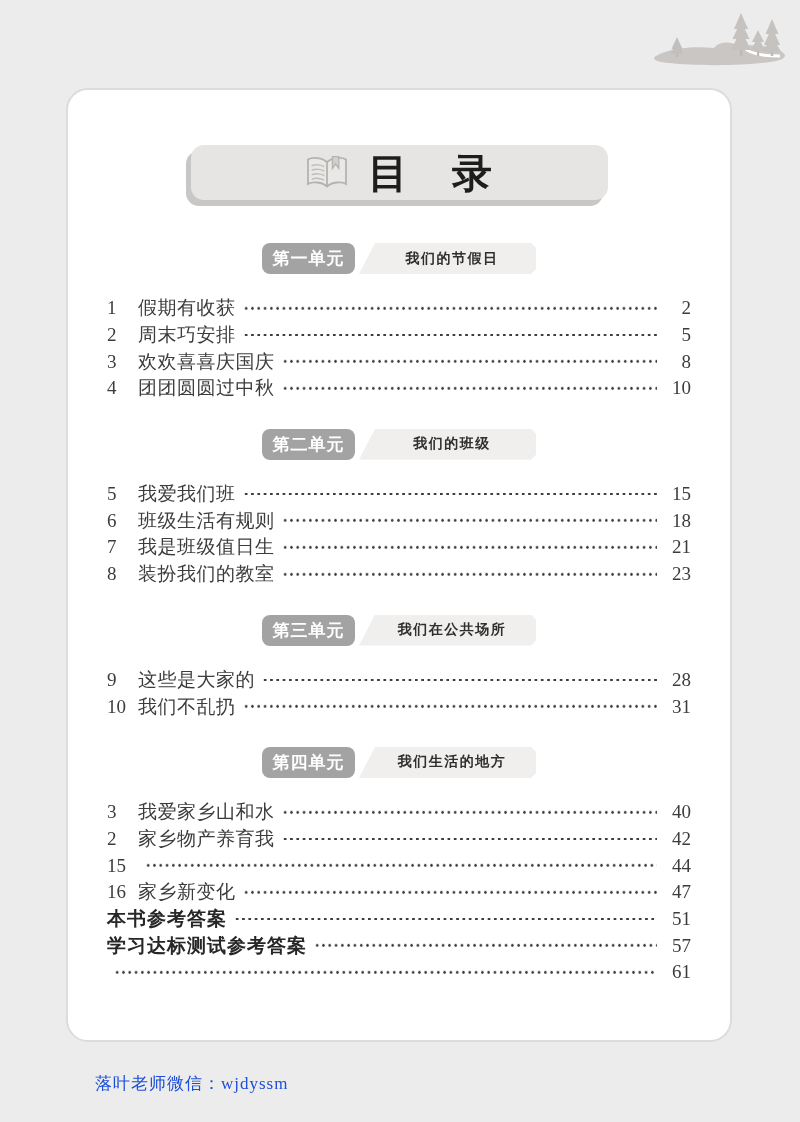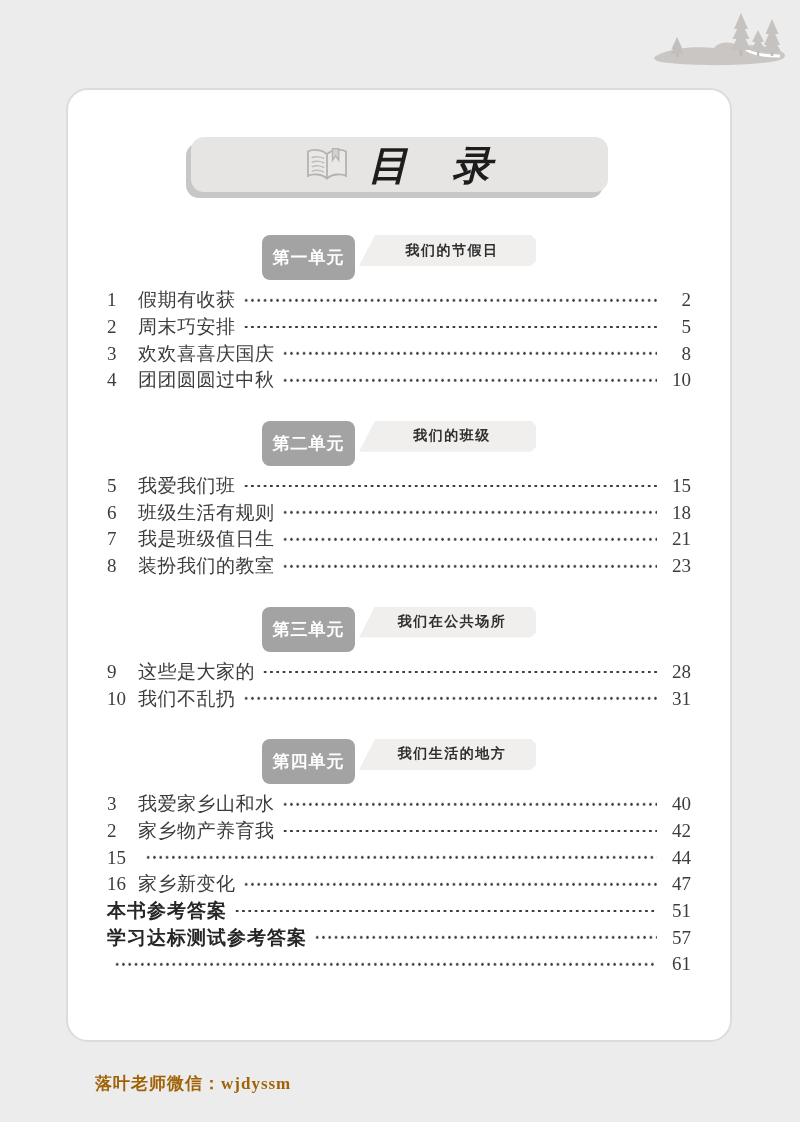--- a/index.html
+++ b/index.html
@@ -12,44 +12,44 @@
   .decoration{position:absolute;left:648px;top:4px;width:144px;height:66px;}
   
   .card{
     position:absolute;left:66px;top:88px;width:666px;height:954px;
     box-sizing:border-box;background:#ffffff;
     border:2px solid #dcdcdc;border-radius:22px;
     padding:47px 39px 0 39px;
   }
   
   .banner{
-    width:417px;height:55px;margin:0 auto;
+    width:417px;height:55px;margin:8px auto;
     background:#e6e5e3;border-radius:13px;
     box-shadow:-5px 6px 0 #c9c7c5;
-    display:flex;align-items:center;justify-content:center;font-style:italic;
+    display:flex;align-items:center;justify-content:center;
   }
   .banner .book{width:46px;height:38px;margin-right:18px;flex:none;}
   .banner .ttl{
     font-size:40px;font-weight:bold;color:#1d1d1d;
     letter-spacing:2px;line-height:1;
     font-family:"Liberation Sans", sans-serif;
   }
   
   .unit{position:relative;width:274px;height:31px;margin:27px auto 21px auto;}
   .unit.first{margin-top:43px;}
   .unit-bar{
     position:absolute;left:0;top:0;right:0;bottom:0;
     background:#f0efee;
     clip-path:polygon(113px 0, calc(100% - 5px) 0, 100% 5px, 100% calc(100% - 5px), calc(100% - 5px) 100%, 97px 100%);
     display:flex;align-items:center;justify-content:center;
     padding-left:106px;
     font-size:14px;font-weight:bold;color:#2f2f2f;letter-spacing:1.5px;
   }
   .unit-badge{
-    position:absolute;left:0;top:0;width:93px;height:45px;
+    position:absolute;left:0;top:0;width:93px;height:31px;
     background:#a3a3a3;border-radius:8px;
     display:flex;align-items:center;justify-content:center;
     color:#ffffff;font-size:17px;font-weight:bold;letter-spacing:1px;
   }
   
   .toc{width:100%;}
   .row{
     display:flex;align-items:center;height:26.7px;
     font-family:"Liberation Serif","DejaVu Serif", serif;
     font-size:19px;color:#3c3c3c;
@@ -63,21 +63,21 @@
   }
   .row .page{flex:none;min-width:26px;text-align:right;}
   .row.bold .title{
     font-family:"Liberation Sans", sans-serif;font-weight:bold;
     color:#262626;letter-spacing:1px;
   }
   
   .footer{
     position:absolute;left:95px;top:1072px;
     font-family:"Liberation Serif","DejaVu Serif", serif;
-    font-size:17px;color:#a16207;letter-spacing:1px;font-weight:bold;
+    font-size:17px;color:#1d4ed8;letter-spacing:1px;
   }
 </style>
 </head>
 <body>
 
 <div class="decoration">
   <svg viewBox="0 0 144 66" width="144" height="66">
     <path d="M8 52 C22 44 46 42 66 44 C70 38 82 36 90 42 C106 40 126 42 134 48 C141 52 135 57 122 58 C95 62 46 62 22 59 C8 58 3 55 8 52 Z" fill="#c9c6c3"></path>
     <path d="M96 43 C100 49 112 52 132 52" stroke="#ffffff" stroke-width="3" fill="none"></path>
     <rect x="28" y="48" width="2.4" height="5" fill="#bdbab7"></rect>

